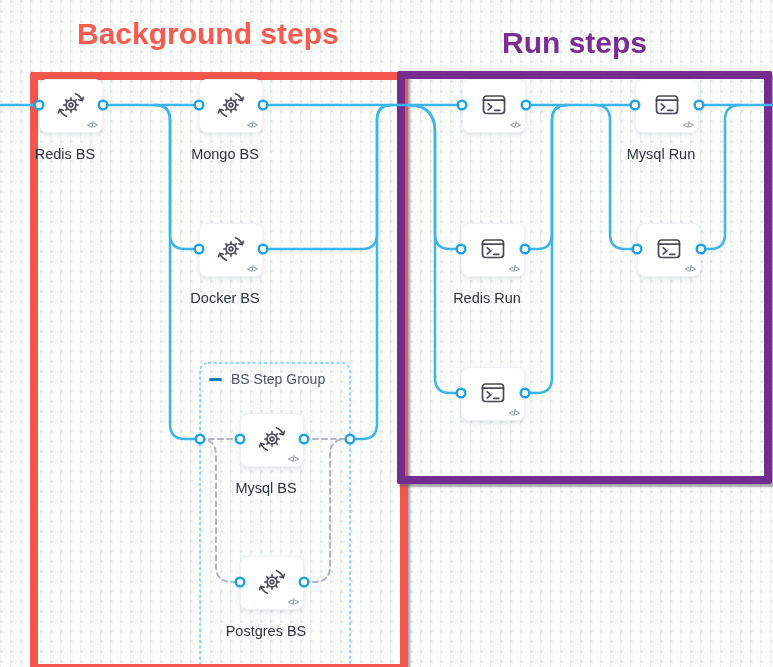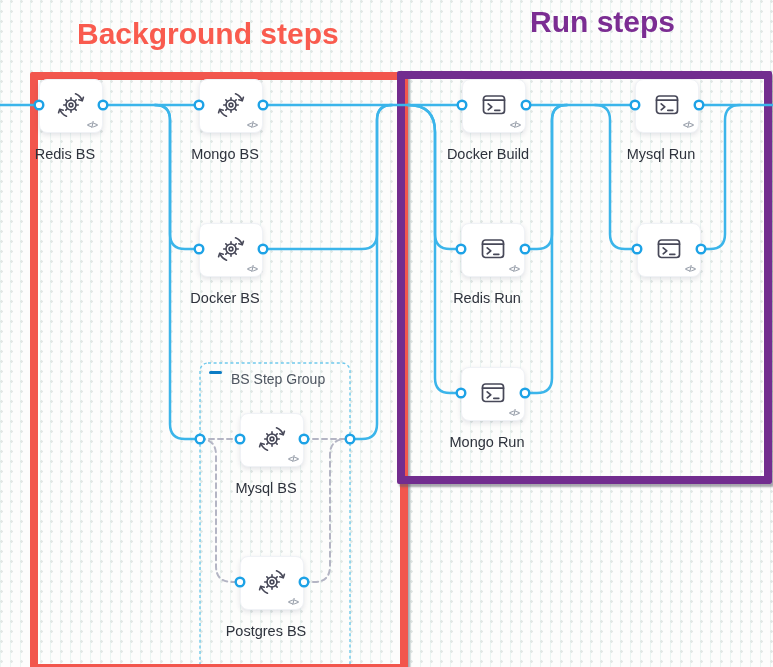--- a/index.html
+++ b/index.html
@@ -14,22 +14,22 @@
   }
   svg.layer{position:absolute;left:0;top:0;width:773px;height:667px;pointer-events:none;}
   #under-layer{z-index:1;}
   .annot-box{position:absolute;z-index:2;background:transparent;}
   .annot-box.red{left:30px;top:72px;width:362px;height:584px;border:8px solid #f2564d;
      box-shadow:2px 3px 2px rgba(95,95,105,0.55);border-radius:2px;}
   .annot-box.purple{left:397px;top:71px;width:359px;height:397px;border:8px solid #722d8f;
      box-shadow:2px 3px 2px rgba(95,95,105,0.55);border-radius:2px;}
   .annot-title{position:absolute;z-index:2;font-size:30px;font-weight:bold;line-height:34px;white-space:nowrap;}
   .annot-title.red-t{left:77px;top:17px;color:#f95b4e;}
-  .annot-title.purple-t{left:502px;top:5px;color:#7b2d92;padding-left:28px;}
-  .group-label-row{position:absolute;z-index:2;left:209px;top:371px;display:flex;gap:9px;}
+  .annot-title.purple-t{left:502px;top:26px;color:#7b2d92;}
+  .group-label-row{position:absolute;z-index:2;left:209px;top:371px;display:flex;align-items:center;gap:9px;}
   .collapse-minus{width:13px;height:3px;border-radius:2px;background:#0c7cc4;}
   .group-label{font-size:14px;color:#4e5560;white-space:nowrap;}
   .card{
     position:absolute;z-index:3;width:64px;height:54px;background:#fff;border-radius:8px;
     border:1px solid #f0f2f6;box-sizing:border-box;
     box-shadow:0 2px 5px rgba(35,40,70,0.12);
   }
   .nicon{position:absolute;left:16px;top:10px;width:30px;height:30px;color:#474858;}
   .code-ic{position:absolute;right:5px;bottom:2px;font-size:9px;font-weight:bold;
     color:#99a0ab;letter-spacing:-1px;}
@@ -127,21 +127,20 @@
     <span class="code-ic">&lt;/&gt;</span>
   </div>
   <div class="nlabel" style="left:202px;top:623px">Postgres BS</div>
 
   <div class="card" style="left:462px;top:79px">
     <svg class="nicon">
         <use href="#ic-run"></use>
       </svg>
     <span class="code-ic">&lt;/&gt;</span>
   </div>
-  <div class="nlabel" style="left:424px;top:146px">Docker Build</div>
 
   <div class="card" style="left:635px;top:79px">
     <svg class="nicon">
         <use href="#ic-run"></use>
       </svg>
     <span class="code-ic">&lt;/&gt;</span>
   </div>
   <div class="nlabel" style="left:597px;top:146px">Mysql Run</div>
 
   <div class="card" style="left:461px;top:223px">
@@ -158,21 +157,20 @@
       </svg>
     <span class="code-ic">&lt;/&gt;</span>
   </div>
 
   <div class="card" style="left:461px;top:367px">
     <svg class="nicon">
         <use href="#ic-run"></use>
       </svg>
     <span class="code-ic">&lt;/&gt;</span>
   </div>
-  <div class="nlabel" style="left:423px;top:434px">Mongo Run</div>
 
   <svg class="layer" id="edge-layer">
     <path class="edge" d="M0 105 H39"></path>
     <path class="edge" d="M103 105 H199"></path>
     <path class="edge" d="M155 105 Q170 105 170 120 V234 Q170 249 185 249 H199"></path>
     <path class="edge" d="M155 105 Q170 105 170 120 V424 Q170 439 185 439 H200"></path>
     <path class="edge" d="M263 105 H462"></path>
     <path class="edge" d="M263 249 H362 Q377 249 377 234 V120 Q377 105 392 105"></path>
     <path class="edge" d="M350 439 H362 Q377 439 377 424 V120 Q377 105 392 105"></path>
     <path class="edge" d="M408 105 Q435 105 435 132 V234 Q435 249 450 249 H461"></path>

